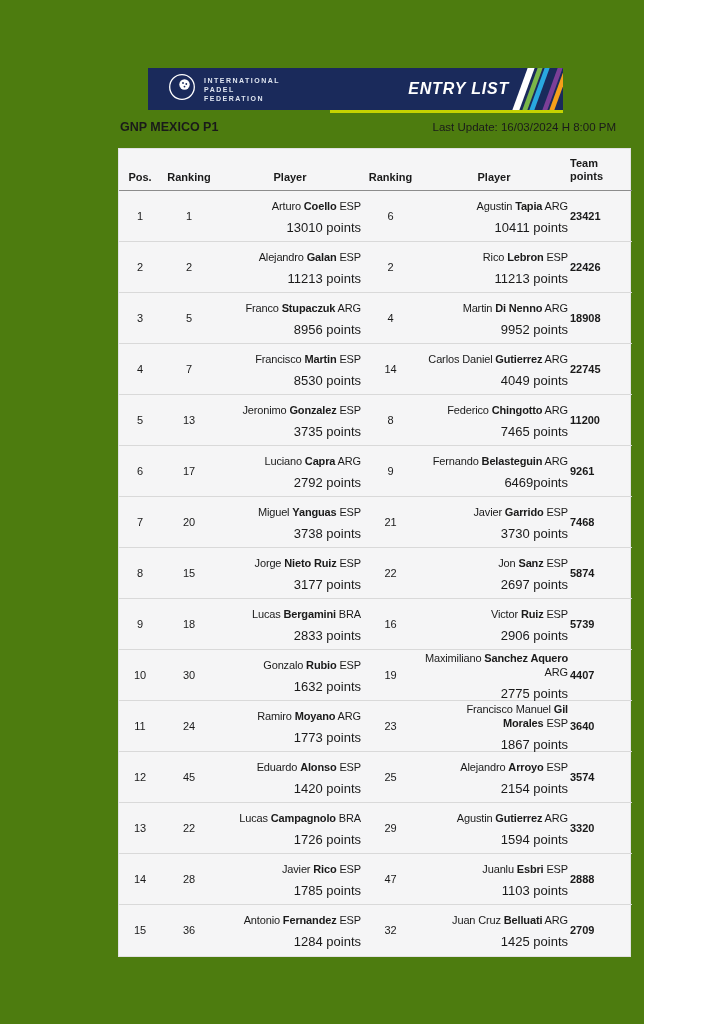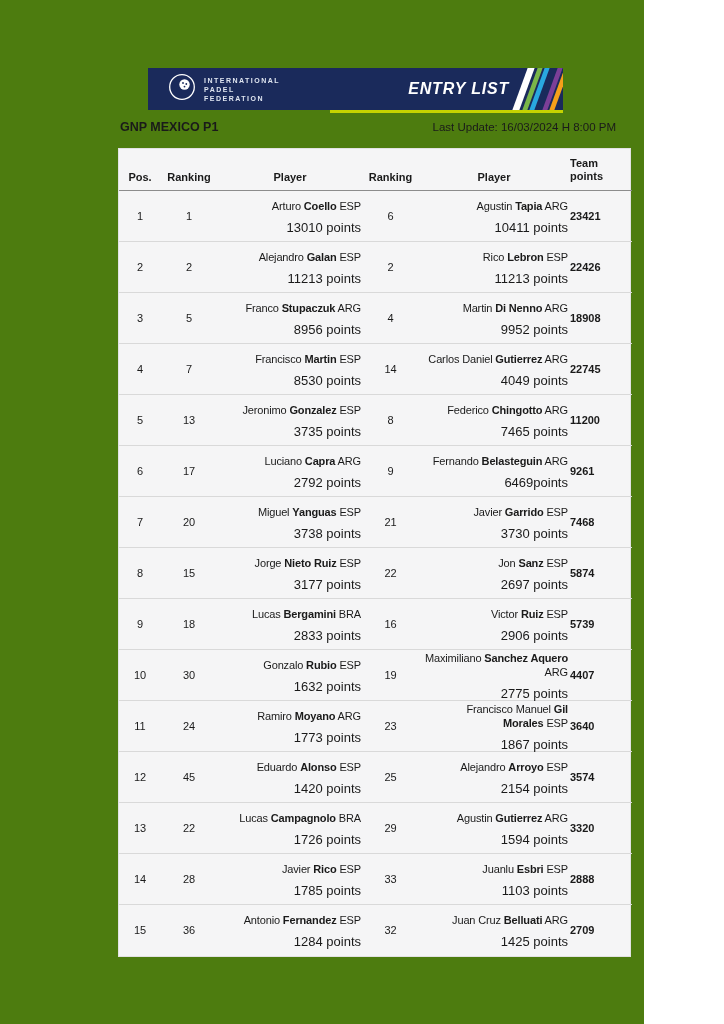--- a/index.html
+++ b/index.html
@@ -295,21 +295,21 @@
     <td class="c-team">3320</td>
   </tr>
 
   <tr>
     <td class="c-pos">14</td>
     <td class="c-rank">28</td>
     <td class="c-player">
       <div class="pname"><span>Javier</span> <b>Rico</b> <span>ESP</span></div>
       <div class="ppoints">1785 points</div>
     </td>
-    <td class="c-rank">33</td>
+    <td class="c-rank">47</td>
     <td class="c-player">
       <div class="pname"><span>Juanlu</span> <b>Esbri</b> <span>ESP</span></div>
       <div class="ppoints">1103 points</div>
     </td>
     <td class="c-team">2888</td>
   </tr>
 
   <tr>
     <td class="c-pos">15</td>
     <td class="c-rank">36</td>

